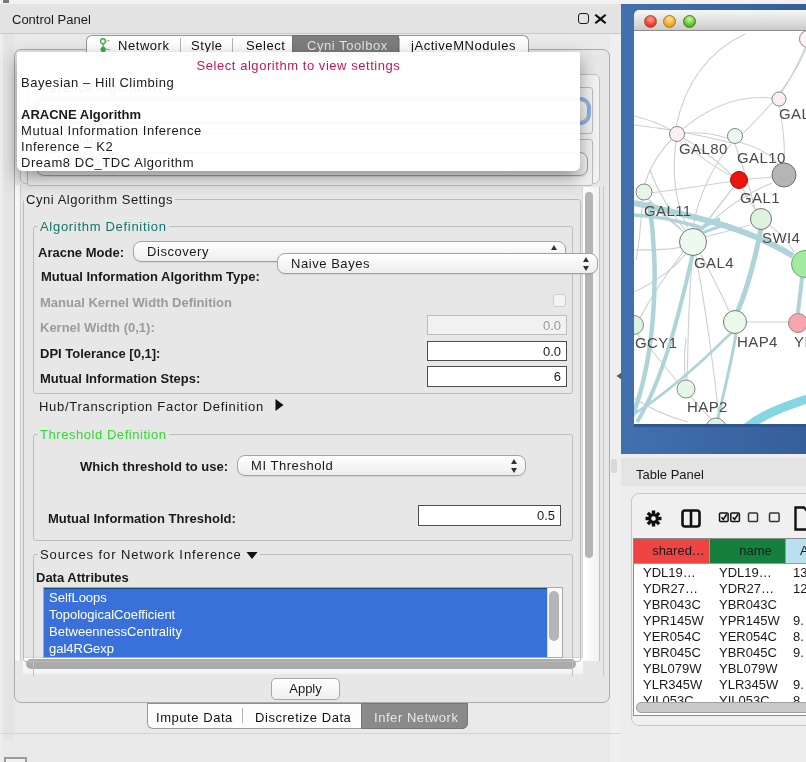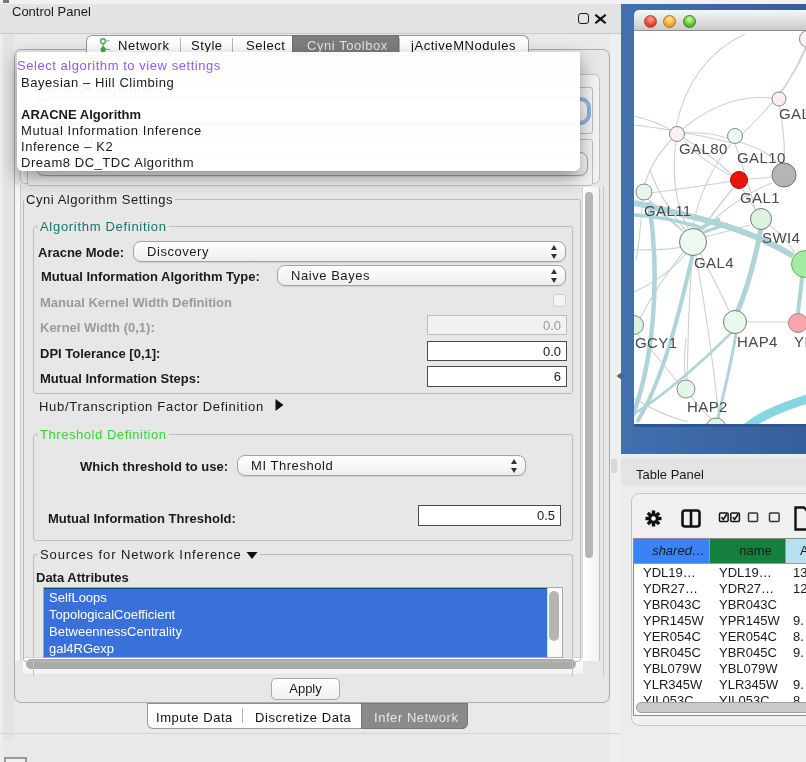--- a/index.html
+++ b/index.html
@@ -29,21 +29,21 @@
 
   <div class="abs" style="left:0;top:0;width:621px;height:762px;background:#e9e9e9;"></div>
   <div class="abs" style="left:0;top:33px;width:3px;height:729px;background:#ededed;"></div>
   <div class="abs" style="left:3px;top:33px;width:11px;height:707px;background:#e4e4e4;"></div>
   <div class="abs" style="left:610px;top:33px;width:11px;height:729px;background:#efefef;"></div>
   <div class="abs" style="left:0;top:733px;width:621px;height:1px;background:#d5d5d5;"></div>
   <div class="abs" style="left:0;top:0;width:621px;height:4px;background:#f2f2f2;"></div>
   <div class="abs" style="left:3px;top:0;width:6px;height:3px;background:#777;"></div>
 
   <div class="abs" style="left:0;top:4px;width:621px;height:29px;background:#e3e3e3;border-bottom:1px solid #c9c9c9;"></div>
-  <div class="abs" style="left:12px;top:4px;">Control Panel</div>
+  <div class="abs" style="left:12px;top:12px;">Control Panel</div>
   <div class="abs" style="left:578px;top:13px;width:9px;height:9px;border:1.6px solid #1a1a1a;border-radius:3px;"></div>
   <svg class="abs" style="left:594px;top:13px;" width="13" height="12" viewBox="0 0 13 12">
     <path d="M2 1 L6.5 4.6 L11 1 L12.4 2.6 L8.2 6 L12.4 9.4 L11 11 L6.5 7.4 L2 11 L0.6 9.4 L4.8 6 L0.6 2.6 Z" fill="#111"></path>
   </svg>
 
   <div class="abs" style="left:14px;top:49px;width:594px;height:652px;background:#e7e7e7;border:1px solid #ababab;border-radius:7px;"></div>
 
   <div class="abs" style="left:86px;top:35px;width:441px;height:19px;background:#fdfdfd;border:1px solid #979797;border-bottom:1px solid #8e8e8e;border-radius:6px 6px 0 0;"></div>
   <div class="abs" style="left:180px;top:38px;width:1px;height:14px;background:#b5b5b5;"></div>
   <div class="abs" style="left:232px;top:38px;width:1px;height:14px;background:#b5b5b5;"></div>
@@ -90,21 +90,21 @@
       <span class="ti ls7" style="background:#e7e7e7;color:#0f766e;">Algorithm Definition</span>
     </div>
     <div class="lbl b" style="left:23px;top:60px;">Aracne Mode:</div>
     <div class="combo" style="left:118px;top:56px;width:431px;height:19px;">
       <span class="ct">Discovery</span>
       <svg class="ar" viewBox="0 0 8 16">
           <path d="M4 1 L7 6 L1 6 Z M4 15 L7 10 L1 10 Z" fill="#333"></path>
         </svg>
     </div>
     <div class="lbl b" style="left:26px;top:84px;">Mutual Information Algorithm Type:</div>
-    <div class="combo" style="left:262px;top:80px;width:287px;height:19px;">
+    <div class="combo" style="left:262px;top:68px;width:287px;height:19px;padding-left:32px;">
       <span class="ct">Naive Bayes</span>
       <svg class="ar" viewBox="0 0 8 16">
           <path d="M4 1 L7 6 L1 6 Z M4 15 L7 10 L1 10 Z" fill="#333"></path>
         </svg>
     </div>
     <div class="lbl b" style="left:25px;top:110px;color:#9b9b9b;">Manual Kernel Width Definition</div>
     <div class="abs" style="left:538px;top:109px;width:11px;height:11px;background:#f4f4f4;border:1px solid #cdcdcd;border-radius:3px;"></div>
     <div class="lbl b" style="left:25px;top:135px;color:#9b9b9b;">Kernel Width (0,1):</div>
     <div class="fld" style="left:412px;top:130px;width:140px;height:20px;background:#f1f1f1;border:1px solid #bdbdbd;color:#9b9b9b;"><span>0.0</span></div>
     <div class="lbl b" style="left:25px;top:161px;">DPI Tolerance [0,1]:</div>
@@ -155,21 +155,21 @@
   <div class="abs" style="left:147px;top:703px;width:321px;height:26px;background:#fdfdfd;border:1px solid #9a9a9a;border-top:1px solid #8e8e8e;border-radius:0 0 6px 6px;box-sizing:border-box;"></div>
   <div class="abs" style="left:242px;top:708px;width:1px;height:15px;background:#b5b5b5;"></div>
   <div class="abs" style="left:361px;top:703px;width:107px;height:26px;background:#8a8a8a;border:1px solid #767676;border-radius:0 0 6px 0;box-sizing:border-box;"></div>
   <div class="abs ls" style="left:156px;top:710px;color:#111;">Impute Data</div>
   <div class="abs ls" style="left:255px;top:710px;color:#111;">Discretize Data</div>
   <div class="abs ls" style="left:374px;top:710px;color:#e6e6e6;">Infer Network</div>
 
   <div class="abs" style="left:4px;top:757px;width:19px;height:10px;background:#f0f0f0;border:2px solid #9a9a9a;"></div>
 
   <div class="abs" id="popup" style="left:17px;top:52px;width:563px;height:119px;background:rgba(255,255,255,0.95);border-radius:2px 2px 6px 6px;box-shadow:0 7px 18px rgba(0,0,0,0.4);">
-    <div class="abs ls" style="left:0;top:6px;width:563px;text-align:left;color:#8b5cf6;">Select algorithm to view settings</div>
+    <div class="abs ls" style="left:0;top:6px;width:563px;text-align:center;color:#be185d;">Select algorithm to view settings</div>
     <div class="abs ls" style="left:4px;top:23px;">Bayesian – Hill Climbing</div>
     <div class="abs b" style="left:4px;top:55px;">ARACNE Algorithm</div>
     <div class="abs ls" style="left:4px;top:71px;">Mutual Information Inference</div>
     <div class="abs ls" style="left:4px;top:87px;">Inference – K2</div>
     <div class="abs ls" style="left:4px;top:103px;">Dream8 DC_TDC Algorithm</div>
   </div>
 
   <div class="abs" style="left:621px;top:0;width:185px;height:4px;background:#f2f2f2;"></div>
   <div class="abs" style="left:621px;top:4px;width:185px;height:450px;background:linear-gradient(to right,#4270af,#345f9a);"></div>
   <div class="abs" style="left:634px;top:424px;width:172px;height:2.5px;background:#30568f;"></div>
@@ -297,21 +297,21 @@
     </g>
 
     <g fill="none" stroke="#333" stroke-width="1.5">
       <rect x="103.5" y="8" width="9" height="8.6" rx="1"></rect>
       <rect x="124.5" y="8" width="9.6" height="8.6" rx="1"></rect>
     </g>
 
     <path d="M150.5 2.5 L159 2.5 L163 7 L163 24.5 L150.5 24.5 Z" fill="none" stroke="#111" stroke-width="2.4"></path>
   </svg>
   <div class="abs" id="table" style="left:633px;top:538px;width:173px;height:176px;border:1px solid #8a8a8a;border-right:none;background:#fff;overflow:hidden;">
-    <div class="abs" style="left:0;top:0;width:75px;height:24px;background:#3b82f6;border-right:1px solid #9a9a9a;border-bottom:1px solid #9a9a9a;text-align:center;line-height:24px;font-style:italic;"><span style="position:relative;left:7px;">shared…</span></div>
+    <div class="abs" style="left:0;top:0;width:75px;height:24px;background:#ef4444;border-right:1px solid #9a9a9a;border-bottom:1px solid #9a9a9a;text-align:center;line-height:24px;"><span style="position:relative;left:7px;">shared…</span></div>
     <div class="abs" style="left:76px;top:0;width:75px;height:24px;background:#15803d;border-right:1px solid #9a9a9a;border-bottom:1px solid #9a9a9a;text-align:center;line-height:24px;"><span style="position:relative;left:8px;">name</span></div>
     <div class="abs" style="left:152px;top:0;width:21px;height:24px;background:#b9e0ee;border-bottom:1px solid #9a9a9a;line-height:24px;">
         <span style="position:absolute;left:14px;">A</span>
       </div>
     <div class="abs" style="left:9px;top:26px;">YDL19…</div>
       <div class="abs" style="left:85px;top:26px;">YDL19…</div>
       <div class="abs" style="left:159px;top:26px;">13</div>
     <div class="abs" style="left:9px;top:42px;">YDR27…</div>
       <div class="abs" style="left:85px;top:42px;">YDR27…</div>
       <div class="abs" style="left:159px;top:42px;">12</div>

